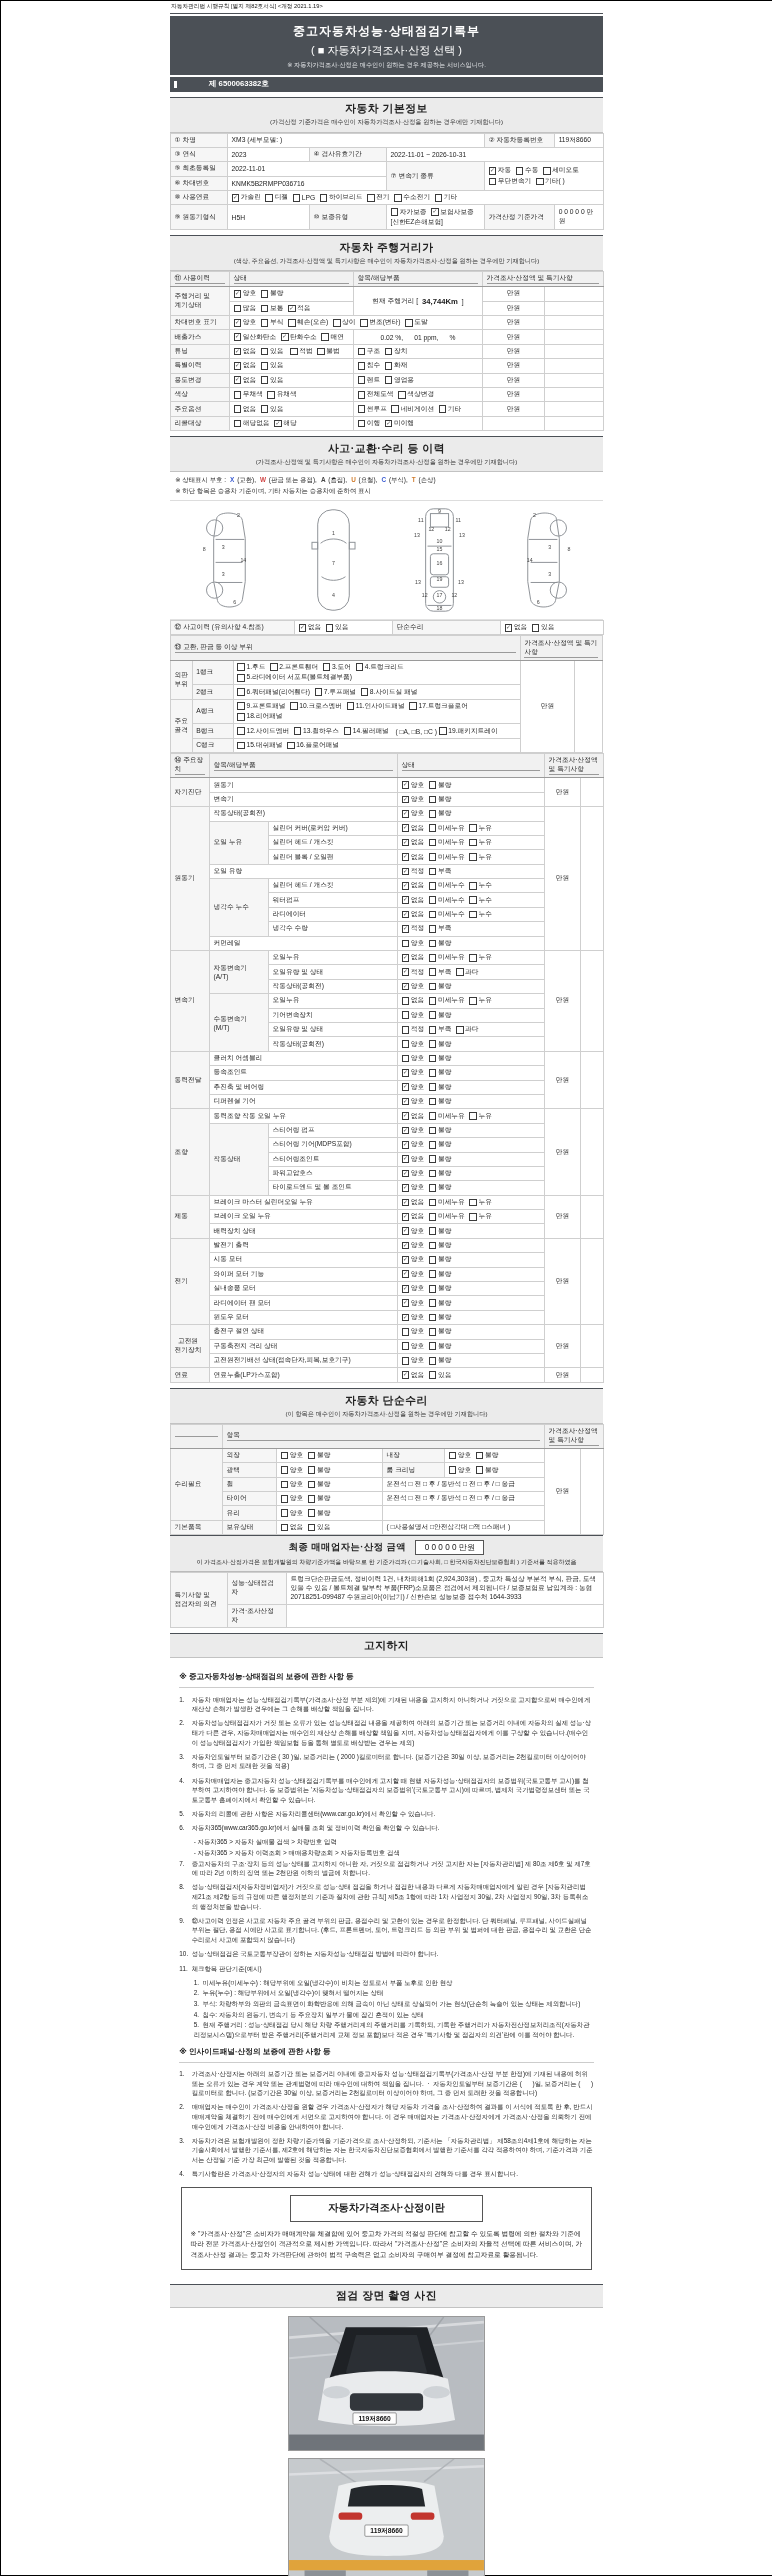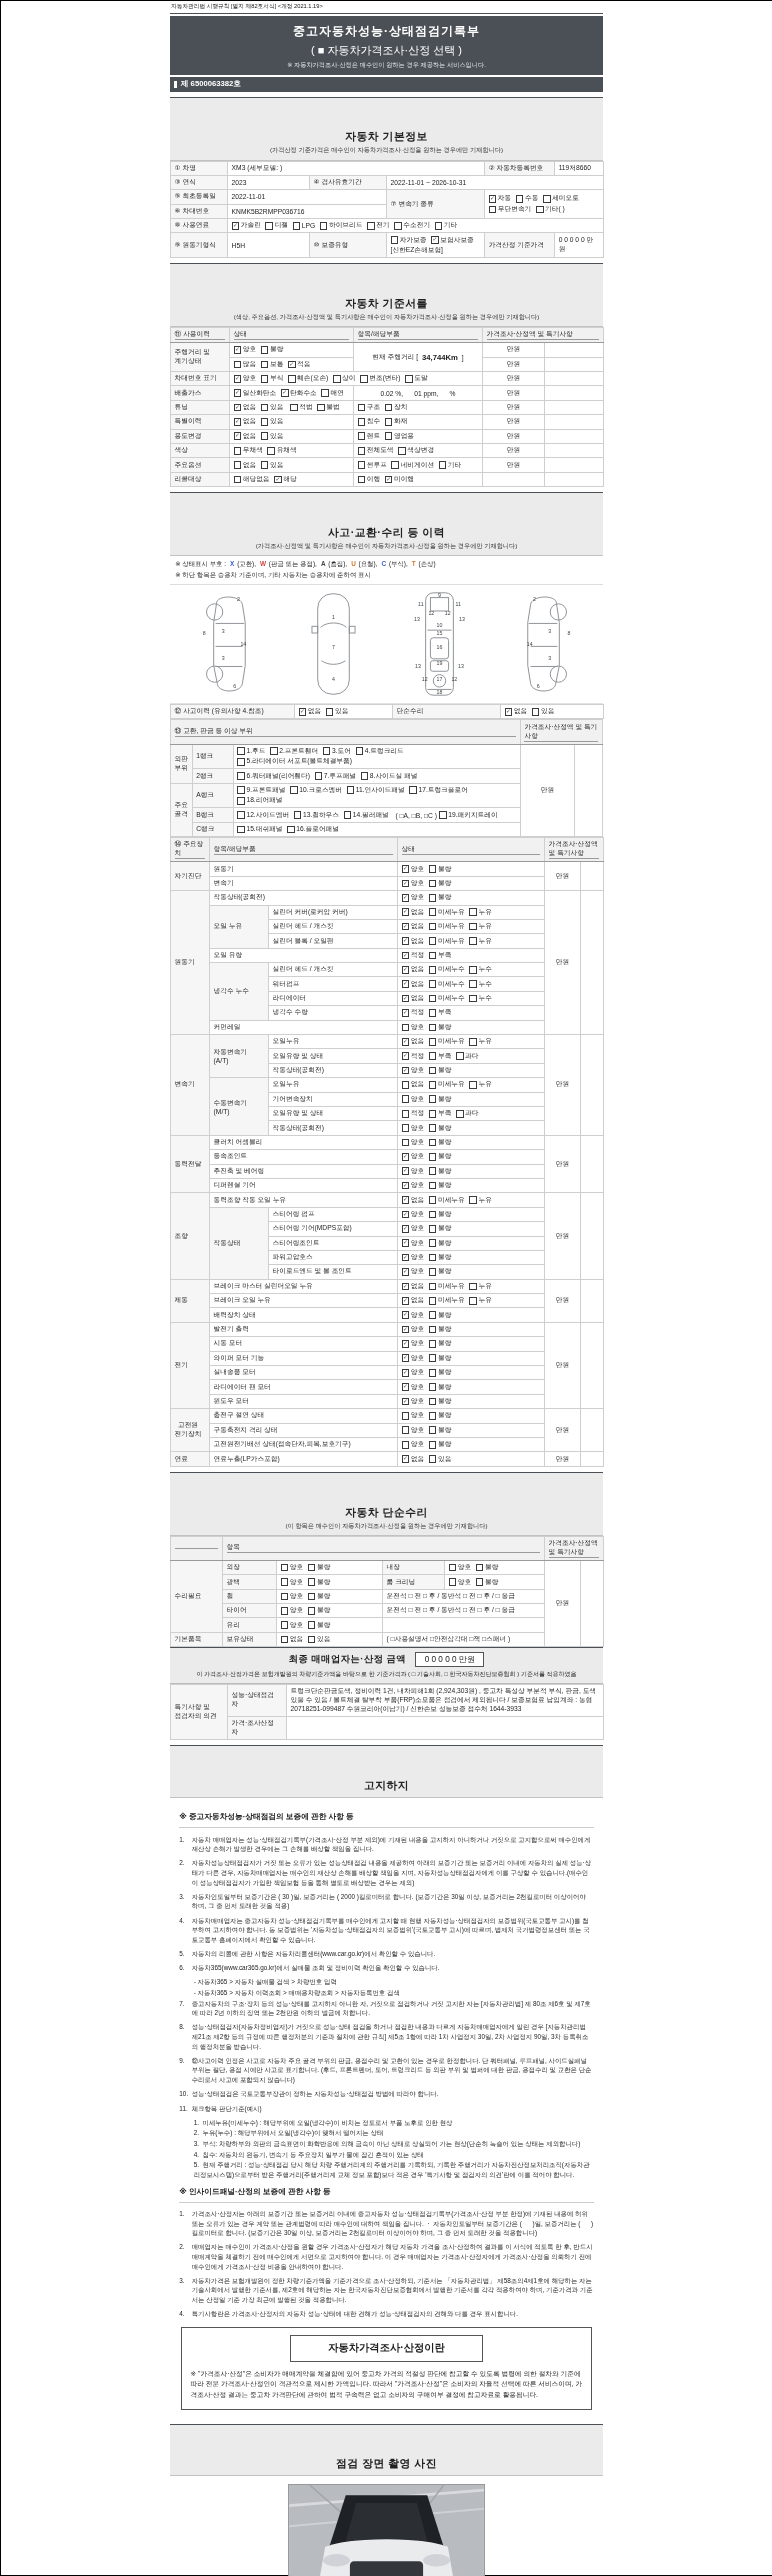--- a/index.html
+++ b/index.html
@@ -6,25 +6,25 @@
   body{width:773px;height:2576px;overflow:hidden;background:#fff;
        font-family:"Liberation Sans","DejaVu Sans",sans-serif;color:#222;position:relative;}
   .page{position:absolute;inset:0;border:0.5px solid #000;box-sizing:border-box;background:#fff;}
   .doc{width:433px;margin:0 auto;position:relative;}
   .form-ref{font-size:5.7px;color:#111;padding:2.1px 1px 1.5px;border-bottom:1.5px solid #4b5056;}
   .band-dark{background:#4b5056;color:#fff;}
   .header{margin-top:2.6px;text-align:center;padding:7.2px 0 5.2px;}
   .header .t1{font-size:12px;font-weight:bold;letter-spacing:1px;}
   .header .t2{font-size:11px;margin-top:3.1px;}
   .header .t3{font-size:6.2px;color:#e3e5e8;margin-top:2.6px;}
-  .docno{margin-top:2.1px;font-size:7.7px;font-weight:bold;padding:2.1px 4.1px;display:flex;align-items:center;}
+  .docno{margin-top:2.1px;font-size:7.7px;font-weight:bold;padding:2.1px 4.1px;display:flex;align-items:center;gap:28px;}
   .docno-marker{display:inline-block;width:3.1px;height:7.7px;background:#fff;margin-right:3.6px;}
   .sec-head{background:#ebebeb;border-top:1.5px solid #4b5056;border-bottom:0.5px solid #c2c2c2;
             text-align:center;padding:4.6px 0 4.1px;margin-top:5.2px;}
-  .sec-head .st{font-size:10.8px;font-weight:bold;letter-spacing:0.5px;margin-top:28px;}
+  .sec-head .st{font-size:10.8px;font-weight:bold;letter-spacing:0.5px;}
   .sec-head .ss{font-size:6.2px;color:#333;margin-top:2.1px;}
   table{width:100%;border-collapse:collapse;table-layout:fixed;}
   td{border:0.5px solid #cfcfcf;padding:2.1px 3.6px;font-size:6.7px;vertical-align:middle;}
   tr{height:14.4px;}
   .cwrap{display:flex;flex-wrap:wrap;align-items:center;row-gap:1.5px;column-gap:2.1px;}
   .cwrap.ctr{justify-content:center;}
   .cwrap.spread{justify-content:space-between;}
   .lab{background:#f6f6f6;}
   .glab{background:#f6f6f6;text-align:center;}
   .hd{background:#f1f1f1;border-bottom:1px solid #9a9a9a;font-weight:normal;}
@@ -277,21 +277,21 @@
             <td class="">
               <div class="cwrap ">
                 <span class="cell-text">0 0 0 0 0 만원</span>
               </div>
             </td>
           </tr>
         </tbody>
       </table>
 
     <div class="sec-head">
-      <div class="st">자동차 기준서를</div>
+      <div class="st">자동차 주행거리가</div>
       <div class="ss">(색상, 주요옵션, 가격조사·산정액 및 특기사항은 매수인이 자동차가격조사·산정을 원하는 경우에만 기재합니다)</div>
     </div>
     <table>
         <colgroup>
           <col style="width: 59px;">
           <col style="width: 124px;">
           <col style="width: 129px;">
           <col style="width: 62px;">
           <col style="width: 59px;">
         </colgroup>

